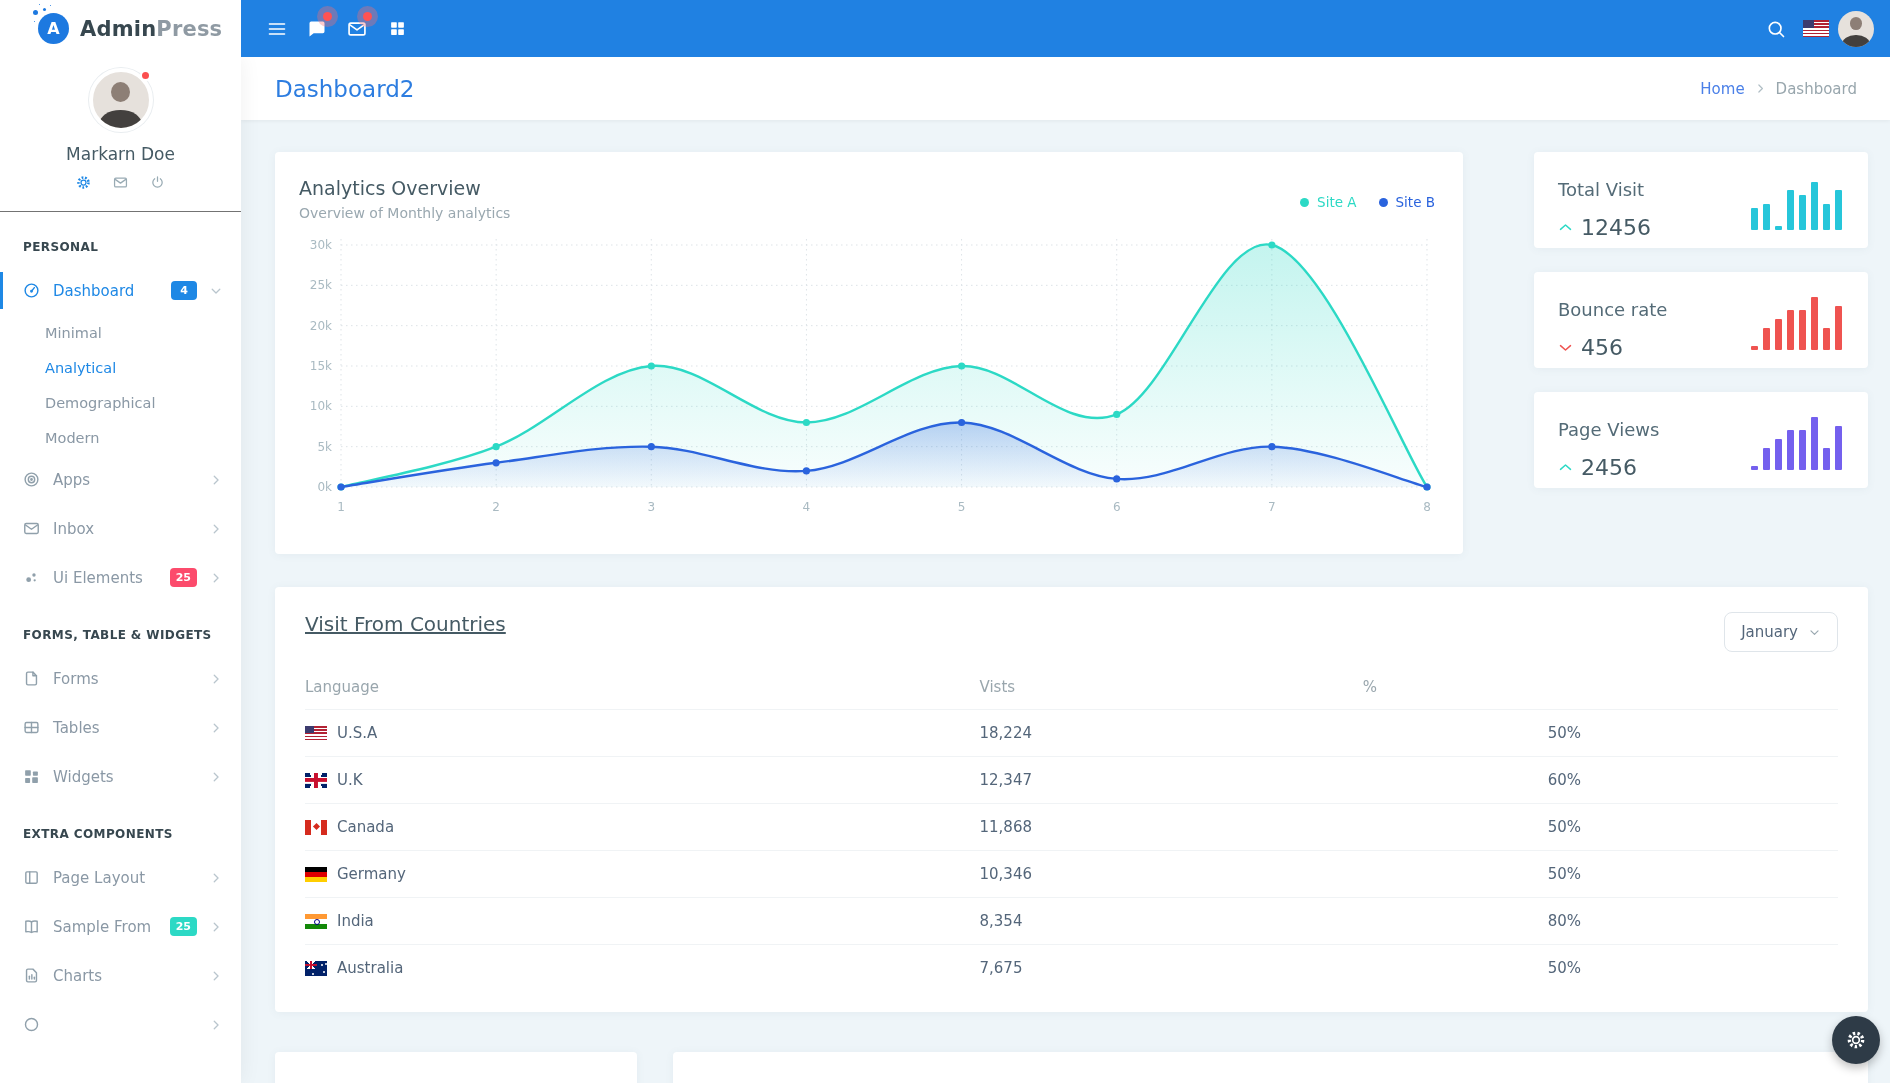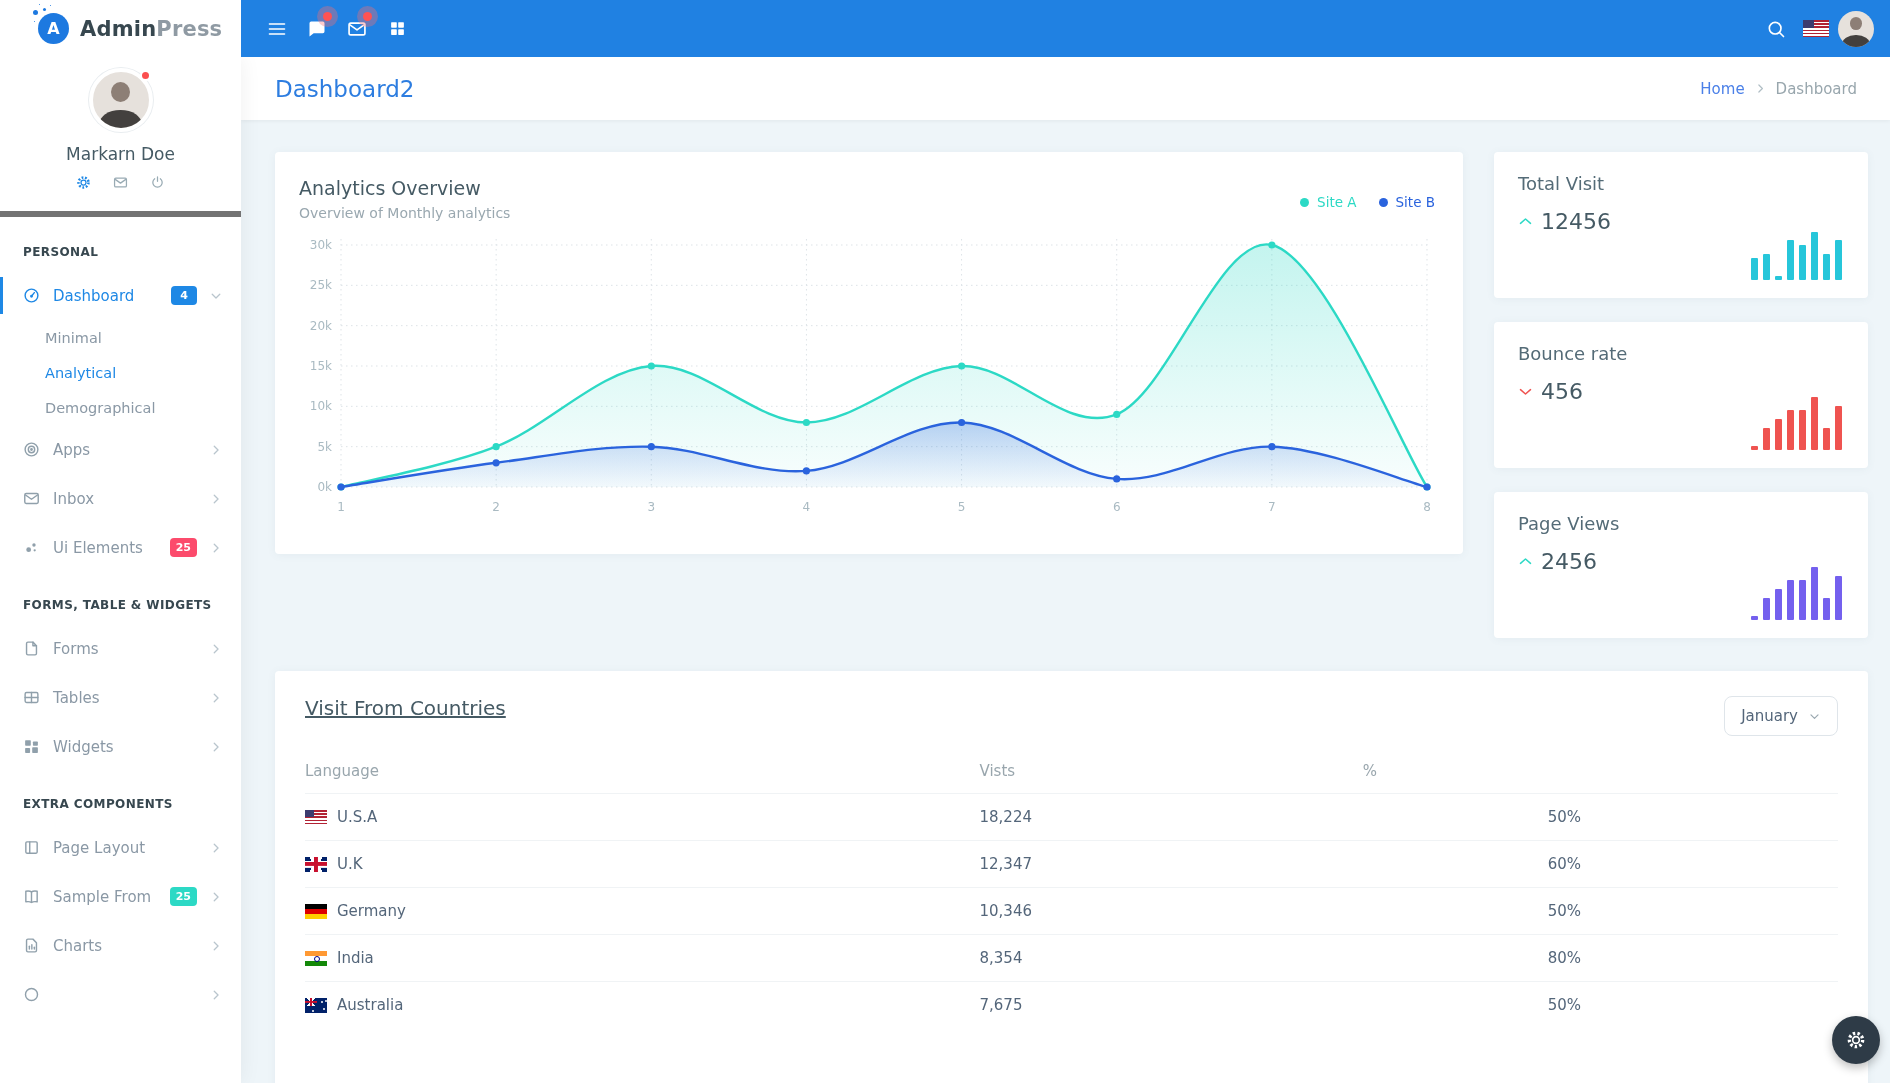--- a/index.html
+++ b/index.html
@@ -29,21 +29,21 @@
   .tb-avatar { width:36px; height:36px; }
 
   
   .avatar { position:relative; display:inline-block; border-radius:50%; background:#e6e1dc; overflow:hidden; }
   .avatar::before { content:""; position:absolute; top:18%; left:33%; width:34%; height:36%; border-radius:50%; background:#8d7f76; }
   .avatar::after { content:""; position:absolute; bottom:-20%; left:12%; width:76%; height:52%; border-radius:50% 50% 0 0; background:#43403e; }
 
   
   .sidebar { position:absolute; top:57px; left:0; width:241px; height:1026px; background:#fff;
     box-shadow:1px 0 20px rgba(0,0,0,.06); z-index:10; overflow:hidden; }
-  .profile { text-align:center; padding-top:11px; border-bottom:6px solid #737373; padding-bottom:16px; }
+  .profile { text-align:center; padding-top:11px; border-bottom:1px solid #737373; padding-bottom:16px; }
   .profile-photo-wrap { position:relative; display:inline-block; }
   .profile-avatar { width:64px; height:64px; border:4px solid #fff; box-shadow:0 0 0 1px #e9edf0; }
   .status-dot { position:absolute; top:2px; right:2px; width:11px; height:11px; border-radius:50%; background:#fb4f4f; border:2px solid #fff; }
   .profile-name { margin-top:8px; font-size:17px; color:#455a64; }
   .profile-actions { margin-top:9px; display:flex; justify-content:center; gap:18px; }
   .pa-btn { background:none; border:none; color:#99abb4; cursor:pointer; padding:2px; }
   .pa-btn.blue { color:#1e88e5; }
   .nav { padding-top:28px; }
   .nav-section-label { padding:0 0 12px 23px; font-size:12px; font-weight:700; color:#37474f; letter-spacing:.4px; }
   .nav-gap { height:26px; }
@@ -77,21 +77,21 @@
   .chart-card h2 { font-size:19px; font-weight:500; color:#455a64; }
   .chart-card .sub { margin-top:6px; font-size:14px; color:#9aa8b0; }
   .legend { position:absolute; top:42px; right:28px; display:flex; gap:22px; }
   .legend-item { display:flex; align-items:center; gap:8px; font-size:13.5px; cursor:pointer; }
   .legend-dot { width:9px; height:9px; border-radius:50%; }
   .chart-svg { margin-top:8px; }
   .grid { stroke:#dde3e7; stroke-width:1; stroke-dasharray:1.5 3.5; }
   .ytick, .xtick { fill:#a9bac2; font-size:12px; font-family:"DejaVu Sans",sans-serif; }
 
   .stat-col { display:flex; flex-direction:column; gap:24px; width:374px; }
-  .stat-card { height:146px; padding:21px 24px; position:relative; }
+  .stat-card { height:96px; padding:27px 24px; position:relative;margin-left:40px; }
   .stat-title { font-size:18px; font-weight:400; color:#546b77; }
   .stat-value-row { margin-top:15px; display:flex; align-items:center; gap:8px; }
   .stat-value { font-size:22px; font-weight:500; color:#455a64; }
   .stat-bars { position:absolute; right:26px; bottom:18px; display:flex; align-items:flex-end; gap:5px; height:56px; }
   .stat-bars .bar { width:7px; border-radius:1px; }
 
   
   .countries-card { margin-top:33px; height:425px; padding:25px 30px 0 30px; position:relative; }
   .cc-head { display:flex; justify-content:space-between; align-items:flex-start; }
   .cc-head h2 { font-size:20px; font-weight:500; color:#455a64;text-decoration:underline; }
@@ -247,20 +247,21 @@
         <span class="badge" style="background:#1e88e5">4</span>
         <span class="icon i14 ni-chev">
           <svg viewBox="0 0 24 24" fill="none" stroke="currentColor" stroke-width="2.2" stroke-linecap="round" stroke-linejoin="round">
             <polyline points="5.5,9 12,15.5 18.5,9"></polyline>
           </svg>
         </span>
       </div>
       <div class="sub-item">Minimal</div>
       <div class="sub-item active">Analytical</div>
       <div class="sub-item">Demographical</div>
+      <div class="sub-item">Modern</div>
       <div class="nav-item">
         <span class="icon i17 ni-icon">
           <svg viewBox="0 0 24 24" fill="none" stroke="currentColor" stroke-width="2" stroke-linecap="round" stroke-linejoin="round">
             <circle cx="12" cy="12" r="9"></circle>
             <circle cx="12" cy="12" r="4.5"></circle>
             <circle cx="12" cy="12" r="1" fill="currentColor"></circle>
           </svg>
         </span>
         <span class="ni-label">Apps</span>
         <span class="icon i14 ni-chev">
@@ -607,20 +608,31 @@
                 <span>U.K</span>
               </span>
             </td>
     <td class="col-visits">12,347</td>
     <td class="col-bar"><span class="ptrack"><span class="pfill" style="width:60%;background:#2cd9c5"></span></span></td>
     <td class="col-pct pct-text">60%</td>
           </tr>
           <tr>
             <td class="col-lang">
               <span class="lang-cell">
+                <span class="flag ca"></span>
+                <span>Canada</span>
+              </span>
+            </td>
+    <td class="col-visits">11,868</td>
+    <td class="col-bar"><span class="ptrack"><span class="pfill" style="width:70%;background:#1976d2"></span></span></td>
+    <td class="col-pct pct-text">50%</td>
+          </tr>
+          <tr>
+            <td class="col-lang">
+              <span class="lang-cell">
                 <span class="flag de"></span>
                 <span>Germany</span>
               </span>
             </td>
     <td class="col-visits">10,346</td>
     <td class="col-bar"><span class="ptrack"><span class="pfill" style="width:50%;background:#ffb22b"></span></span></td>
     <td class="col-pct pct-text">50%</td>
           </tr>
           <tr>
             <td class="col-lang">

